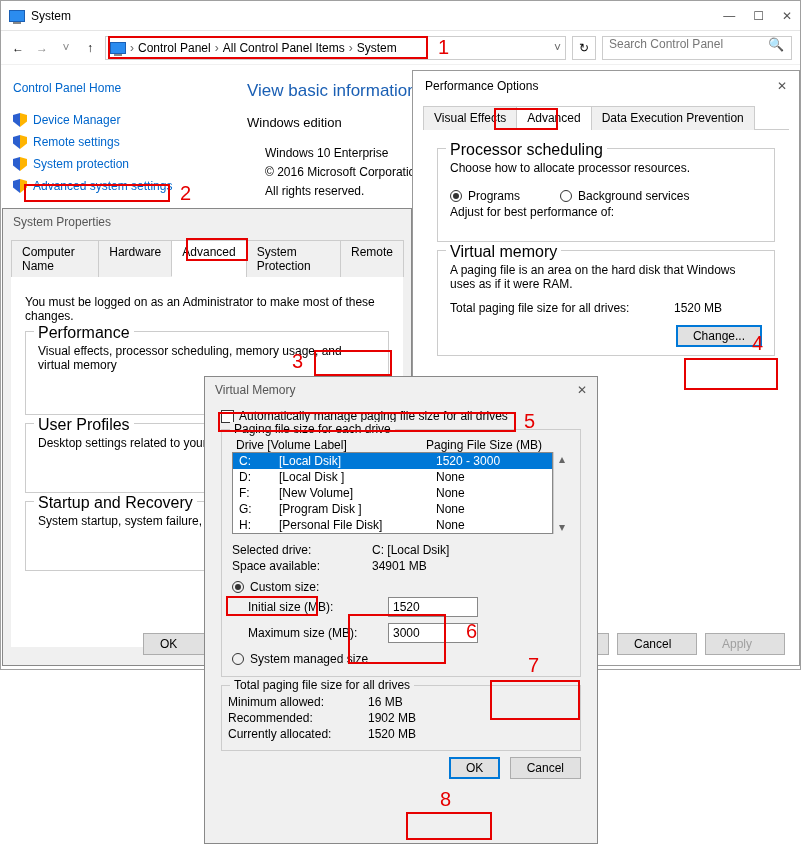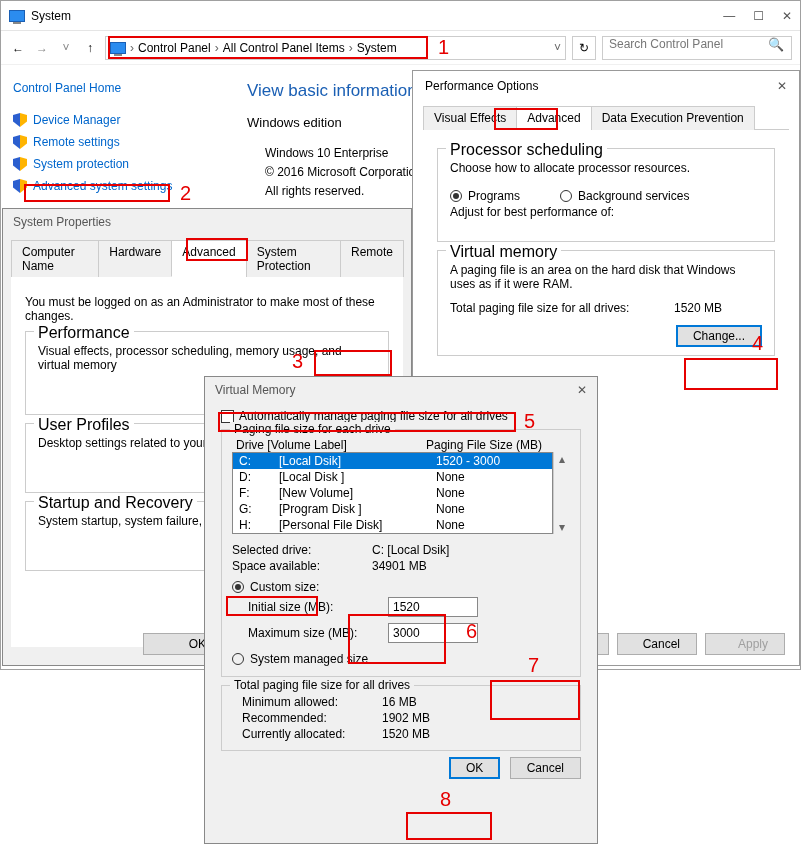--- a/index.html
+++ b/index.html
@@ -29,21 +29,21 @@
 .redbox{border:2px solid #e60000;position:absolute;pointer-events:none}
 .redtxt{position:absolute;color:#e60000;font-size:20px;font-weight:400}
 .dlg{position:absolute;background:#f0f0f0;border:1px solid #888}
 .dlg .dlgtitle{padding:6px 10px;color:#555}
 .tabs{display:flex;border-bottom:1px solid #ccc;margin:4px 8px 0}
 .tab{padding:4px 10px;border:1px solid #ccc;border-bottom:none;background:#f0f0f0;margin-right:-1px;position:relative;top:1px}
 .tab.active{background:#fff;border-bottom:1px solid #fff}
 .dlgbody{background:#fff;margin:0 8px 8px;padding:10px 14px}
 .grp{border:1px solid #ccc;padding:12px 12px;margin:8px 0;position:relative}
 .grp .grplegend{position:absolute;top:-8px;left:8px;background:#fff;padding:0 4px;font-size:16px}
-.btn{background:#e1e1e1;border:1px solid #adadad;padding:3px 16px;min-width:80px;text-align:right;font-size:12px}
+.btn{background:#e1e1e1;border:1px solid #adadad;padding:3px 16px;min-width:80px;text-align:left;font-size:12px}
 .btn.default{border:1px solid #0078d7;box-shadow:inset 0 0 0 1px #0078d7}
 .btn.disabled{color:#a0a0a0}
 .radio{display:flex;align-items:center;gap:6px;padding:2px 0}
 .radio .r{width:12px;height:12px;border:1px solid #333;border-radius:50%;display:inline-flex;align-items:center;justify-content:center}
 .radio .r.checked::after{content:"";width:6px;height:6px;background:#333;border-radius:50%}
 .check{display:flex;align-items:center;gap:5px}
 .check .c{width:13px;height:13px;border:1px solid #333;background:#fff}
 .drivelist{border:1px solid #888;background:#fff;font-size:12px}
 .drivelist .row{display:flex;padding:1px 6px}
 .drivelist .row.sel{background:#0078d7;color:#fff}
@@ -269,21 +269,21 @@
         </div>
       <div class="kvrow" style="padding-left:16px;align-items:center;margin-top:4px">
           <span class="k">Maximum size (MB):</span>
           <input class="inp" value="3000" style="">
         </div>
       <label class="radio" style="margin-top:6px">
           <span class="r"></span>
           <span>System managed size</span>
         </label>
     </div>
-    <div style="border:1px solid #ccc;padding:8px 20px;margin-top:8px;position:relative">
+    <div style="border:1px solid #ccc;padding:8px 6px;margin-top:8px;position:relative">
       <div style="position:absolute;top:-8px;left:8px;background:#f0f0f0;padding:0 4px">Total paging file size for all drives</div>
       <div class="kvrow">
           <span class="k">Minimum allowed:</span>
           <span>16 MB</span>
         </div>
       <div class="kvrow">
           <span class="k">Recommended:</span>
           <span>1902 MB</span>
         </div>
       <div class="kvrow">

